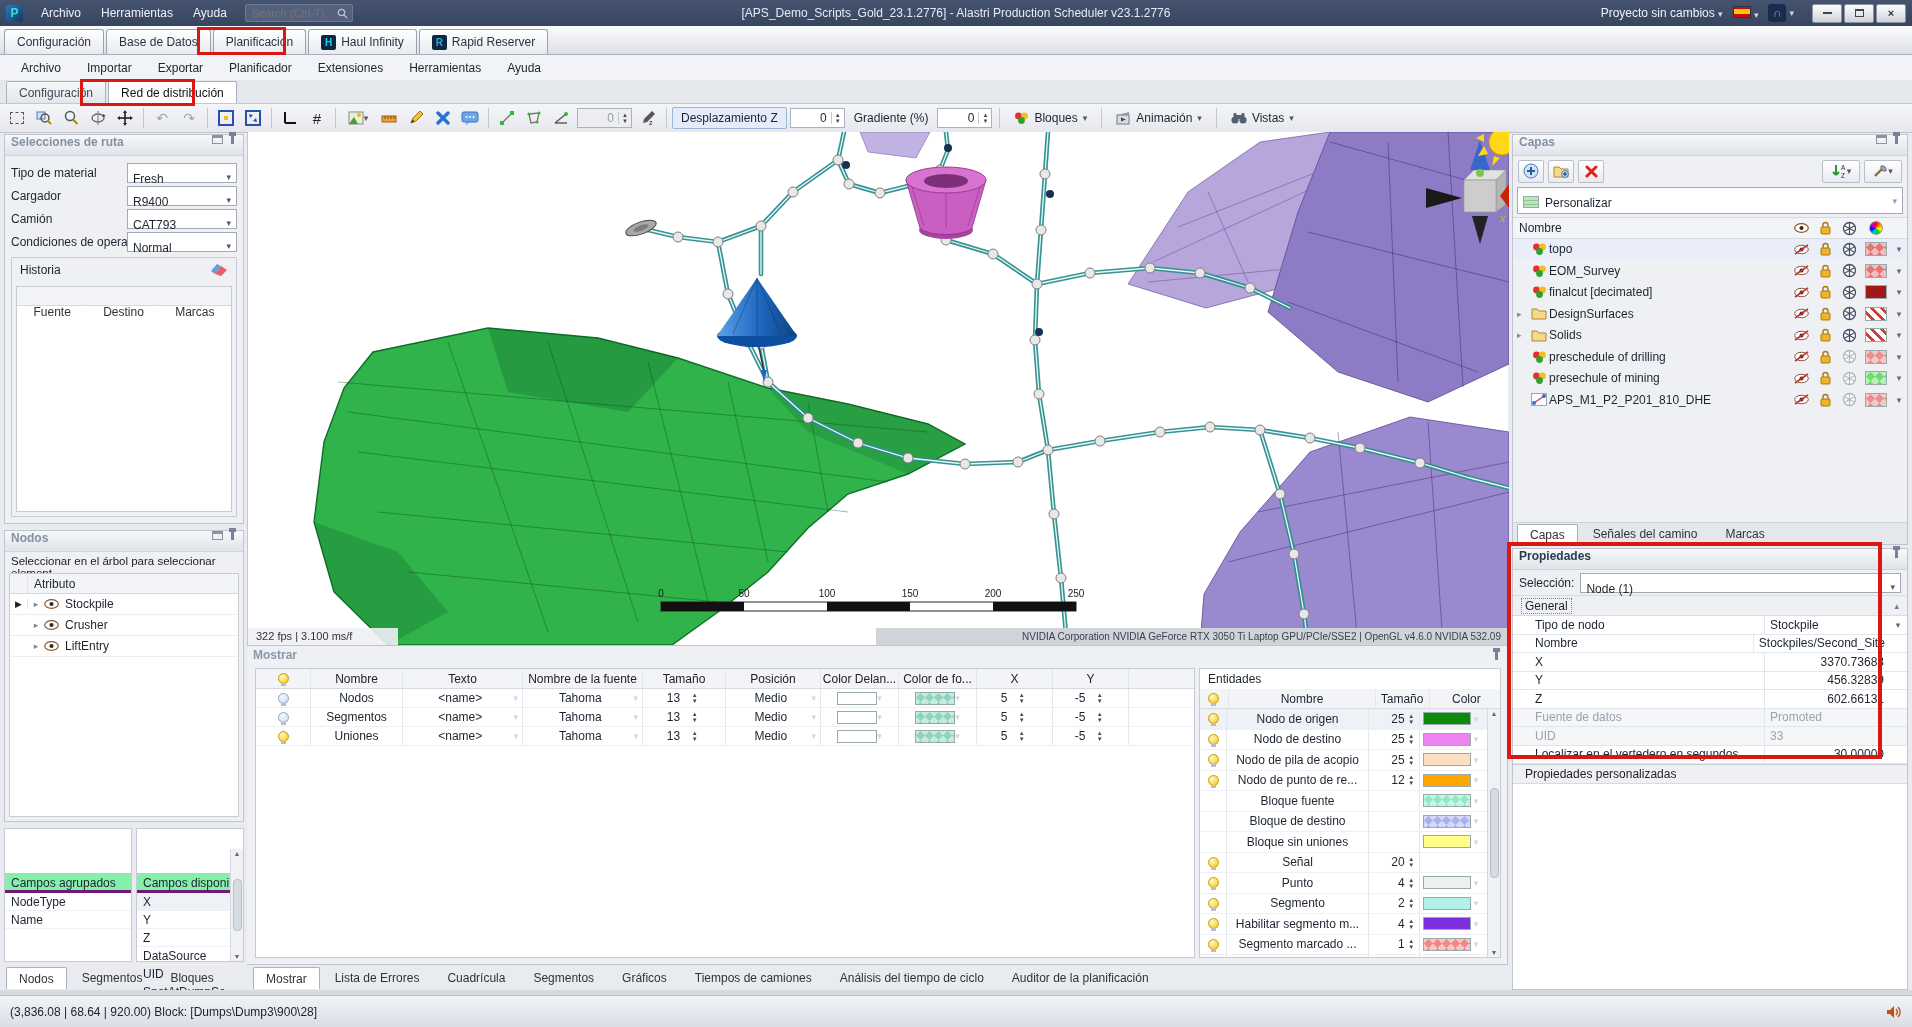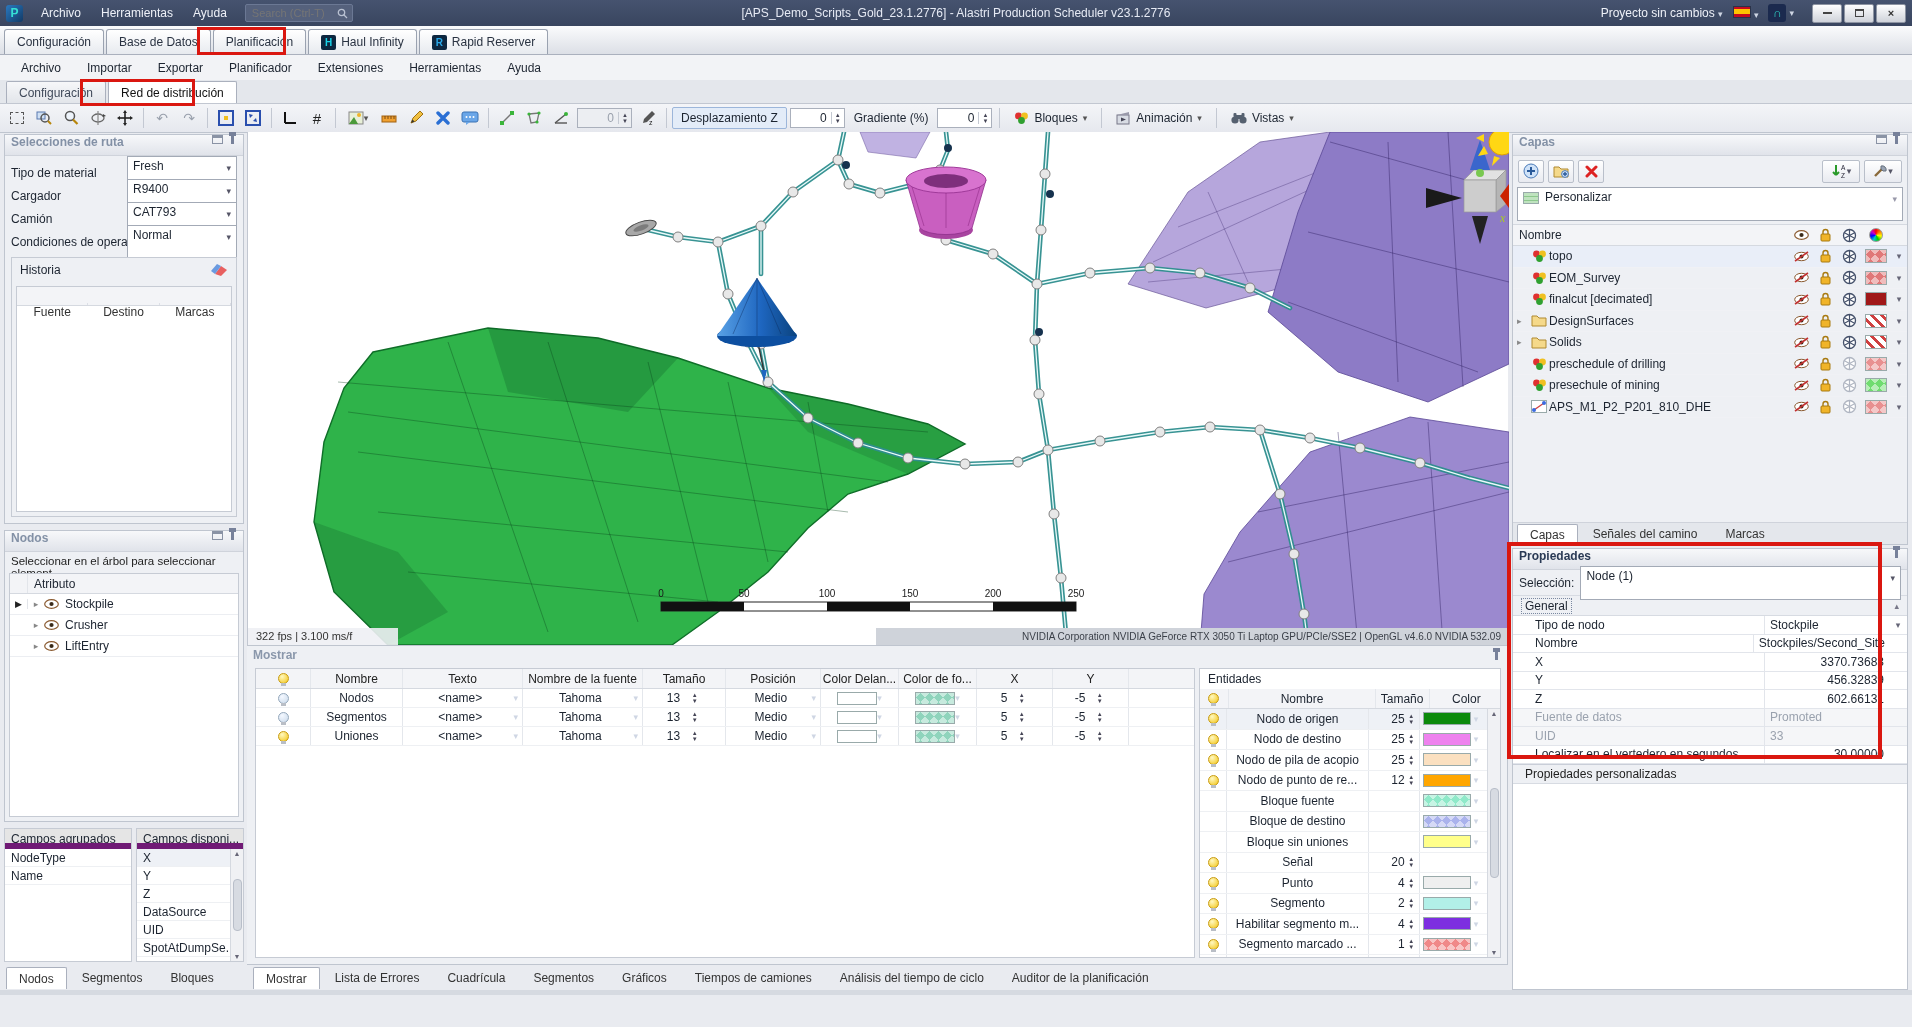--- a/index.html
+++ b/index.html
@@ -65,41 +65,41 @@
   .panel{position:absolute;background:#eef0f4;border:1px solid #bfc5cf;}
   .ph{height:21px;display:flex;align-items:flex-start;padding:0 6px;background:linear-gradient(#f7f8fa,#e0e3ea);
       border-bottom:1px solid #cfd3db;color:#8391a6;font-weight:bold;font-size:12px;}
   .ph .sp{flex:1;}
   .ph-res{width:11px;height:9px;border:1px solid #8a93a5;border-top:3px solid #8a93a5;margin-right:8px;}
   .pin{width:3px;height:9px;background:#77819a;position:relative;margin-right:3px;}
   .pin::before{content:"";position:absolute;left:-2px;top:-3px;width:7px;height:4px;background:#77819a;}
   .gbox{background:#fff;border:1px solid #c6cbd4;}
 
   
-  .sel{height:20px;background:#fff;border:1px solid #a3aab6;display:flex;align-items:flex-end;padding:16px 5px;}
+  .sel{height:20px;background:#fff;border:1px solid #a3aab6;display:flex;align-items:flex-start;padding:8px 5px;}
   .sel .sp{flex:1;}
   .sel .car{color:#556;}
 
   
   .frow{display:flex;align-items:center;height:20px;margin:3px 6px;}
   .frow .lbl{width:116px;white-space:nowrap;overflow:hidden;}
   .frow .sel{flex:1;}
   .histbox{position:absolute;left:6px;top:122px;right:6px;bottom:6px;background:#eef0f4;border:1px solid #c6cbd4;}
   .histhead{height:24px;display:flex;align-items:center;padding:0 8px;}
   .histtable{position:absolute;left:4px;right:4px;top:28px;bottom:4px;background:#fff;border:1px solid #c6cbd4;}
   .hth{display:flex;height:19px;border-bottom:1px solid #d5d9e0;background:#f3f4f7;}
   .hth div{flex:1;text-align:center;border-right:1px solid #dcdfe6;line-height:19px;color:#333;margin-top:16px;}
   .treehint{padding:3px 6px;font-size:11.5px;color:#222;}
   .ttable{position:absolute;left:4px;right:4px;top:42px;bottom:4px;background:#fff;border:1px solid #c6cbd4;}
   .tth{display:flex;height:20px;border-bottom:1px solid #d5d9e0;background:#f3f4f7;}
   .trow{display:flex;align-items:center;height:21px;border-bottom:1px solid #eceef2;}
   .tsel{width:18px;text-align:center;color:#222;border-right:1px solid #e2e5ea;font-size:9px;}
   .texp{width:16px;text-align:center;color:#888;font-size:9px;}
   .listbox{position:absolute;background:#fff;border:1px solid #c6cbd4;}
-  .lbh{height:20px;line-height:20px;padding:0 6px;background:#e5e5e5;border-bottom:6px solid #701a75;white-space:nowrap;overflow:hidden;}
+  .lbh{height:20px;line-height:20px;padding:0 6px;background:#86efac;border-bottom:3px solid #701a75;white-space:nowrap;overflow:hidden;margin-top:44px;}
   .lbrow{height:18px;line-height:18px;padding:0 6px;border-bottom:1px solid #eef0f3;}
   .vsb{position:absolute;top:20px;right:0;bottom:0;width:13px;background:#f0f1f4;border-left:1px solid #d5d9e0;
        display:flex;flex-direction:column;align-items:center;justify-content:space-between;padding:1px 0;font-size:7px;color:#667;}
   .vsb .thumb{flex:0 0 52px;width:9px;background:#d7dbe2;border:1px solid #b8bec9;border-radius:4px;}
 
   .bottomtabs{position:absolute;display:flex;align-items:flex-end;height:25px;}
   .btab{height:22px;padding:0 12px;display:flex;align-items:center;margin-right:2px;color:#333;font-size:12px;
         background:transparent;border:1px solid transparent;}
   .btab.active{background:#fff;border:1px solid #aab0bd;border-bottom:none;border-radius:2px 2px 0 0;}
 
@@ -1554,14 +1554,22 @@
       </div>
 
     <div class="customgrp">Propiedades personalizadas</div>
   </div>
 
   <div class="redbox" style="left:197px;top:27px;width:89px;height:28px;"></div>
   <div class="redbox" style="left:80px;top:79px;width:115px;height:27px;"></div>
   <div class="redbox" style="left:1507px;top:542px;width:375px;height:217px;border-width:4px;"></div>
 
   <div class="gapstrip"></div>
+  <div class="statusbar">
+    <span>(3,836.08 | 68.64 | 920.00) Block: [Dumps\Dump3\900\28]</span>
+    <span style="flex:1;"></span>
+    <svg class="icon-svg" width="16" height="14" viewBox="0 0 16 14">
+        <polygon points="1,5 4,5 8,1 8,13 4,9 1,9" fill="#c05018"></polygon>
+        <path d="M10 4 a4.5 4.5 0 0 1 0 6 M12 2 a7 7 0 0 1 0 10" stroke="#c05018" stroke-width="1.4" fill="none"></path>
+      </svg>
+  </div>
 
 </div>
 
 </body></html>

